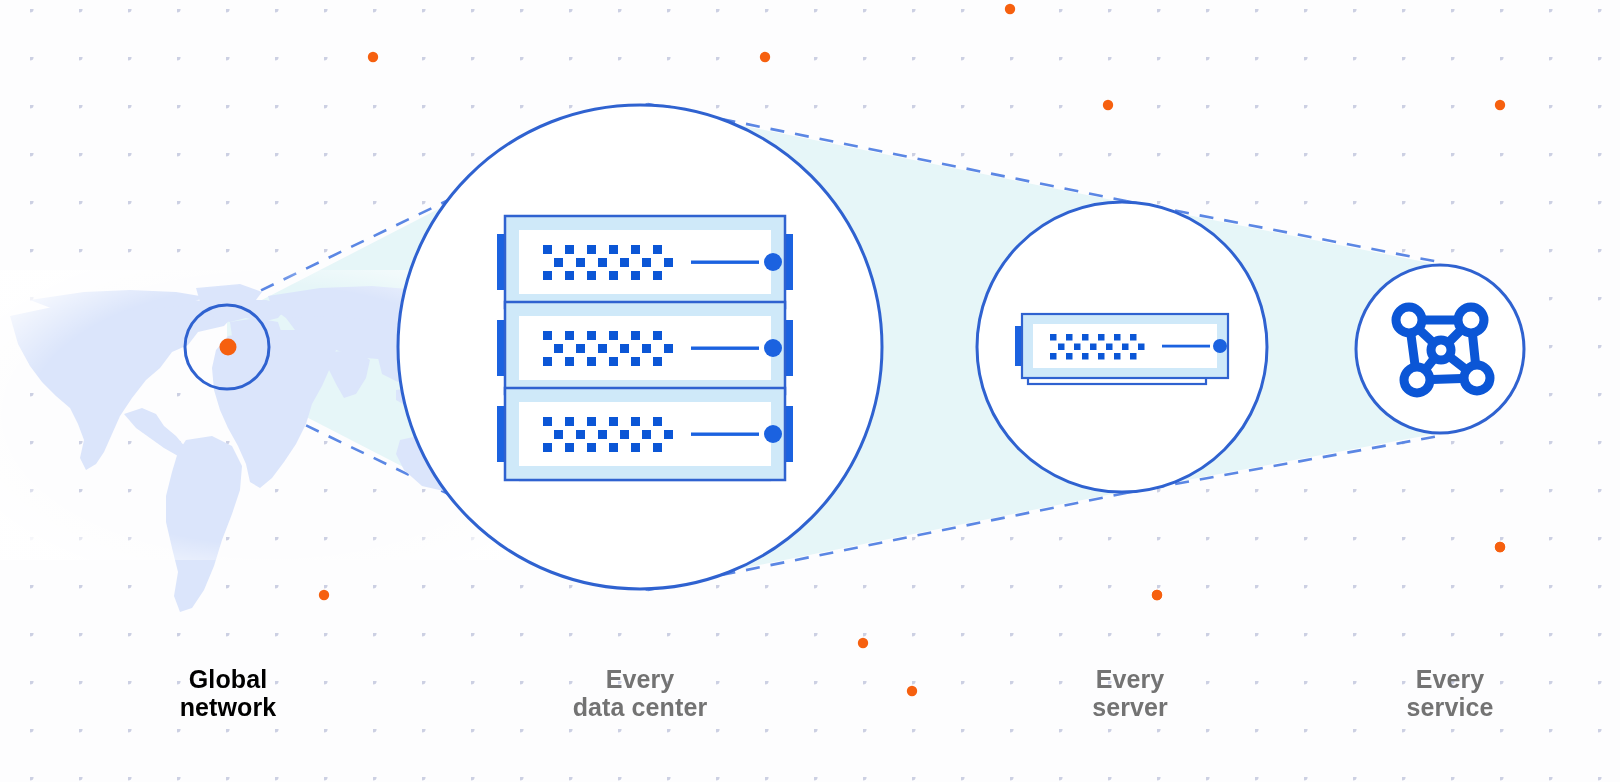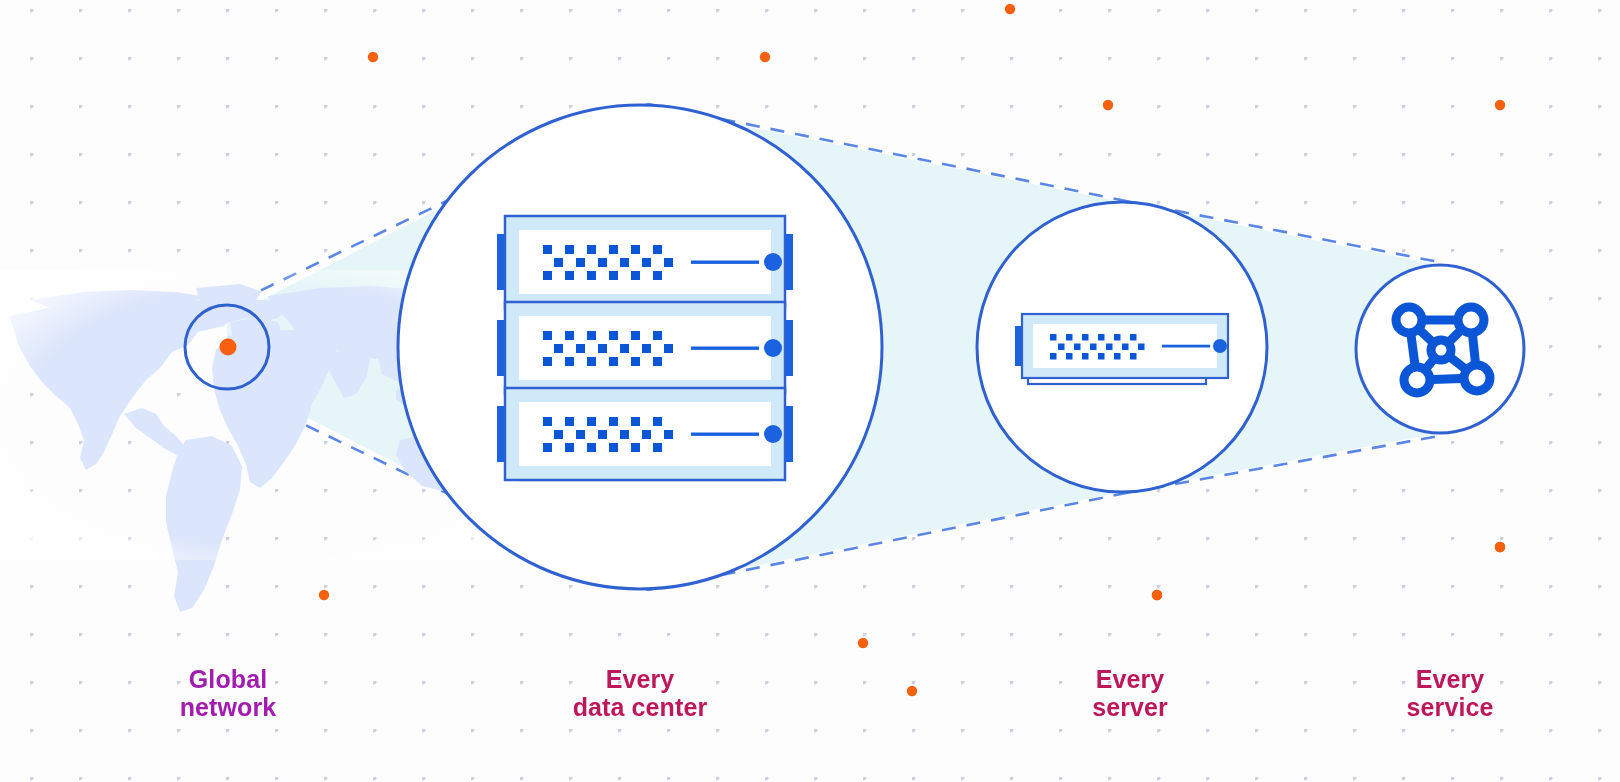--- a/index.html
+++ b/index.html
@@ -19,23 +19,23 @@
 
   .label {
     position: absolute;
     text-align: center;
     font-family: "Liberation Sans", sans-serif;
     font-size: 25px;
     font-weight: 700;
     line-height: 1.12;
     letter-spacing: 0.1px;
     white-space: pre-line;
-    color: #be185d;
+    color: #737373;
   }
-  .label.accent { color: #a21caf; }
+  .label.accent { color: #000000; }
   #label-global   { left: 128px; top: 665px; width: 200px; }
   #label-dc       { left: 540px; top: 665px; width: 200px; }
   #label-server   { left: 1030px; top: 665px; width: 200px; }
   #label-service  { left: 1350px; top: 665px; width: 200px; }
 </style>
 </head>
 <body>
 
 <div id="stage">
 

